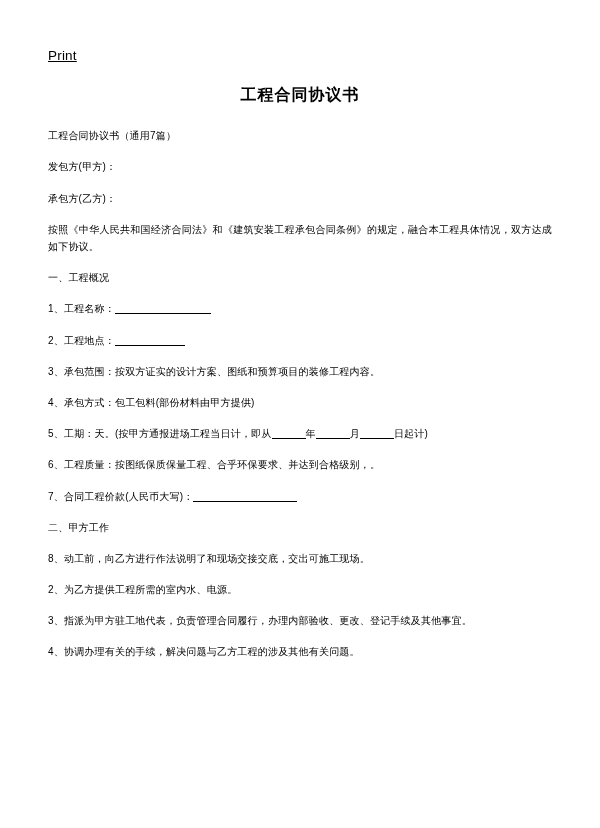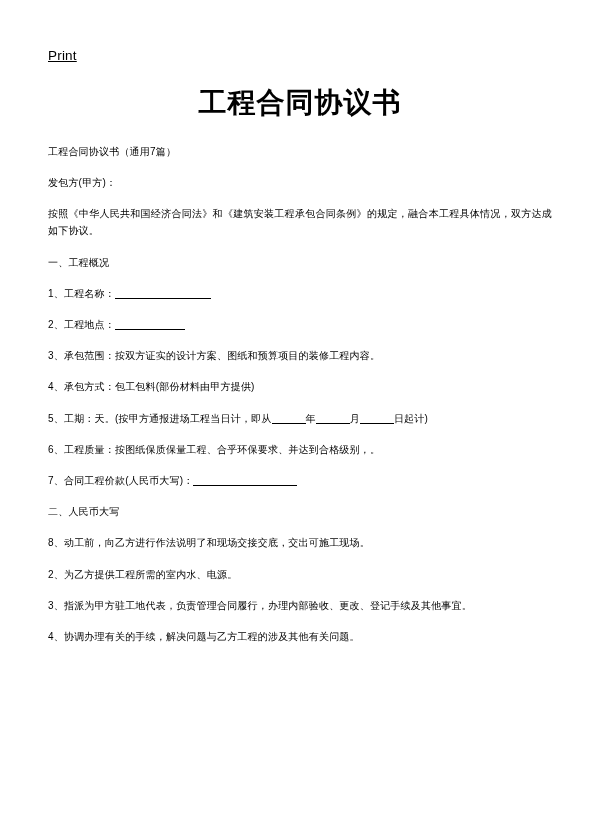--- a/index.html
+++ b/index.html
@@ -25,21 +25,21 @@
   .print-link {
     font-size: 13.5px;
     line-height: 1;
     color: #000;
     margin: 0 0 22px 0;
     display: inline-block;
     letter-spacing: 0.2px;
   }
   .doc-title {
     text-align: center;
-    font-size: 28px;
+    font-size: 16px;
     font-weight: bold;
     letter-spacing: 1px;
     margin: 0 0 22px 0;
     line-height: 1.3;
   }
   .para {
     font-size: 10px;
     line-height: 1.72;
     margin: 0 0 14px 0;
     text-align: justify;
@@ -79,40 +79,41 @@
 
   <a href="#" class="print-link">Print</a>
 
   <h1 class="doc-title">工程合同协议书</h1>
 
   <p class="para">工程合同协议书（通用7篇）</p>
 
 
   <p class="para">发包方(甲方)：</p>
 
+  <p class="para">承包方(乙方)：</p>
 
   <p class="para">按照《中华人民共和国经济合同法》和《建筑安装工程承包合同条例》的规定，融合本工程具体情况，双方达成如下协议。</p>
 
   <p class="para section">一、工程概况</p>
 
   <p class="para"><span>1、工程名称：</span><span class="blank"></span></p>
 
   <p class="para"><span>2、工程地点：</span><span class="blank short"></span></p>
 
   <p class="para">3、承包范围：按双方证实的设计方案、图纸和预算项目的装修工程内容。</p>
 
   <p class="para">4、承包方式：包工包料(部份材料由甲方提供)</p>
 
   <p class="para"><span>5、工期：天。(按甲方通报进场工程当日计，即从</span><span class="inline-seg"><span class="blank tiny"></span><span>年</span><span class="blank tiny"></span><span>月</span><span class="blank tiny"></span><span>日起计)</span></span></p>
 
   <p class="para">6、工程质量：按图纸保质保量工程、合乎环保要求、并达到合格级别，。</p>
 
   <p class="para"><span>7、合同工程价款(人民币大写)：</span><span class="blank long"></span></p>
 
-  <p class="para section">二、人民币大写</p>
+  <p class="para section">二、甲方工作</p>
 
   <p class="para">8、动工前，向乙方进行作法说明了和现场交接交底，交出可施工现场。</p>
 
   <p class="para">2、为乙方提供工程所需的室内水、电源。</p>
 
   <p class="para">3、指派为甲方驻工地代表，负责管理合同履行，办理内部验收、更改、登记手续及其他事宜。</p>
 
   <p class="para">4、协调办理有关的手续，解决问题与乙方工程的涉及其他有关问题。</p>
 
   

